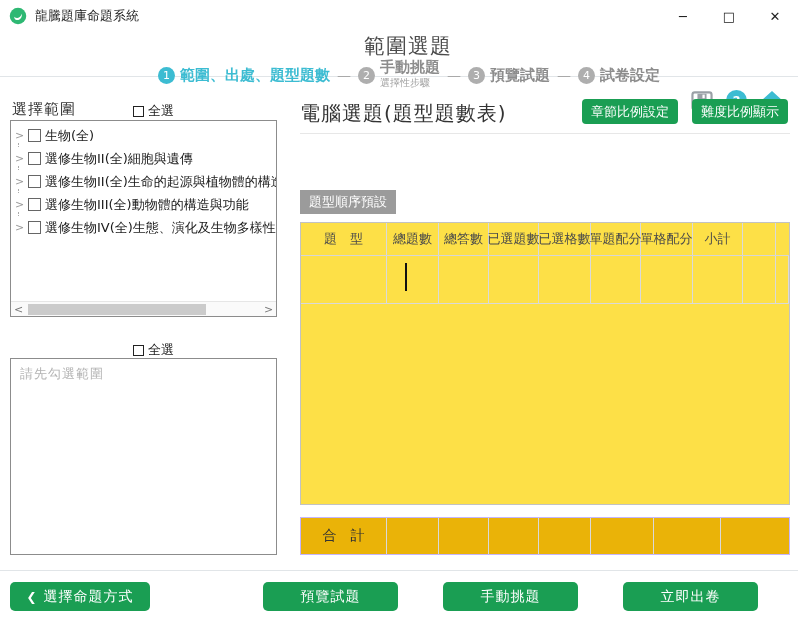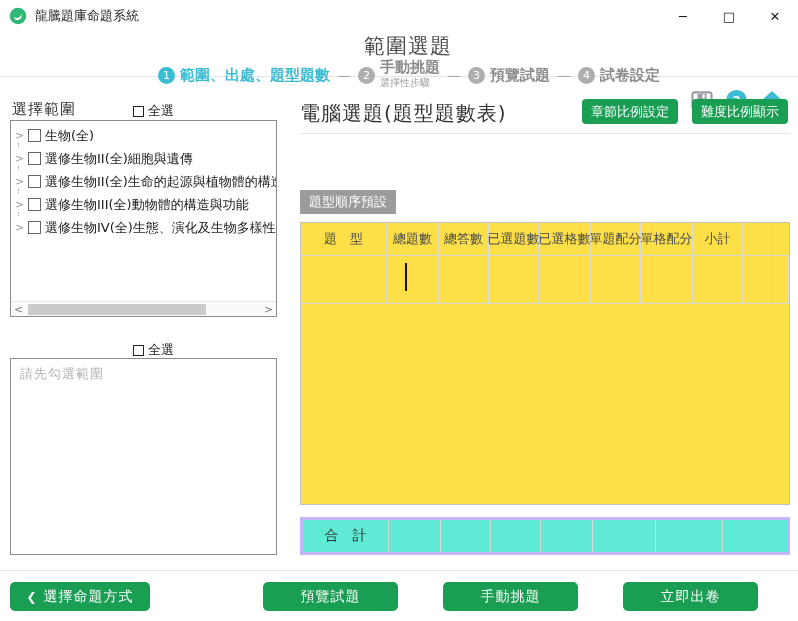--- a/index.html
+++ b/index.html
@@ -75,21 +75,21 @@
   .trow { display:flex; width:100%; }
   .trow.head { height:33px; border-bottom:1px solid #d6d6d6; }
   .trow.data { height:48px; border-bottom:1px solid #d9d9d9; position:relative; }
   .tcell { border-right:1px solid #dadada; display:flex; align-items:center; justify-content:center;
     font-size:13px; color:#4a4a4a; white-space:nowrap; overflow:visible; flex:0 0 auto; }
   .tcell:last-child { border-right:none; }
   .c0{width:86px;} .c1{width:52px;} .c2{width:50px;} .c3{width:50px;} .c4{width:52px;}
   .c5{width:50px;} .c6{width:52px;} .c7{width:50px;} .c8{width:33px;} .c9{width:13px;flex:1 1 auto;}
   .caret { position:absolute; left:104px; top:7px; width:2px; height:28px; background:#111; }
   .sumrow { position:absolute; left:0; top:425px; width:490px; height:38px;
-    border:3px solid #c4b5fd; display:flex; background:#5eead4; }
+    border:1px solid #c4b5fd; display:flex; background:#eab308; }
   .scell { border-right:1px solid #d9d9d9; display:flex; align-items:center; justify-content:center;
     font-size:14px; color:#333; flex:0 0 auto; }
   .scell:last-child { border-right:none; }
   .s0{width:86px;} .s1{width:52px;} .s2{width:50px;} .s3{width:50px;} .s4{width:52px;}
   .s5{width:63px;} .s6{width:67px;} .s7{flex:1 1 auto;}
 
   
   .footer-divider { position:absolute; top:570px; left:0; width:798px; border-top:1px solid #e1e5e8; }
   .btn-green-lg { position:absolute; top:582px; height:29px; background:#1a9e53; color:#fff;
     font-size:14px; border:none; border-radius:5px; display:flex; align-items:center;

